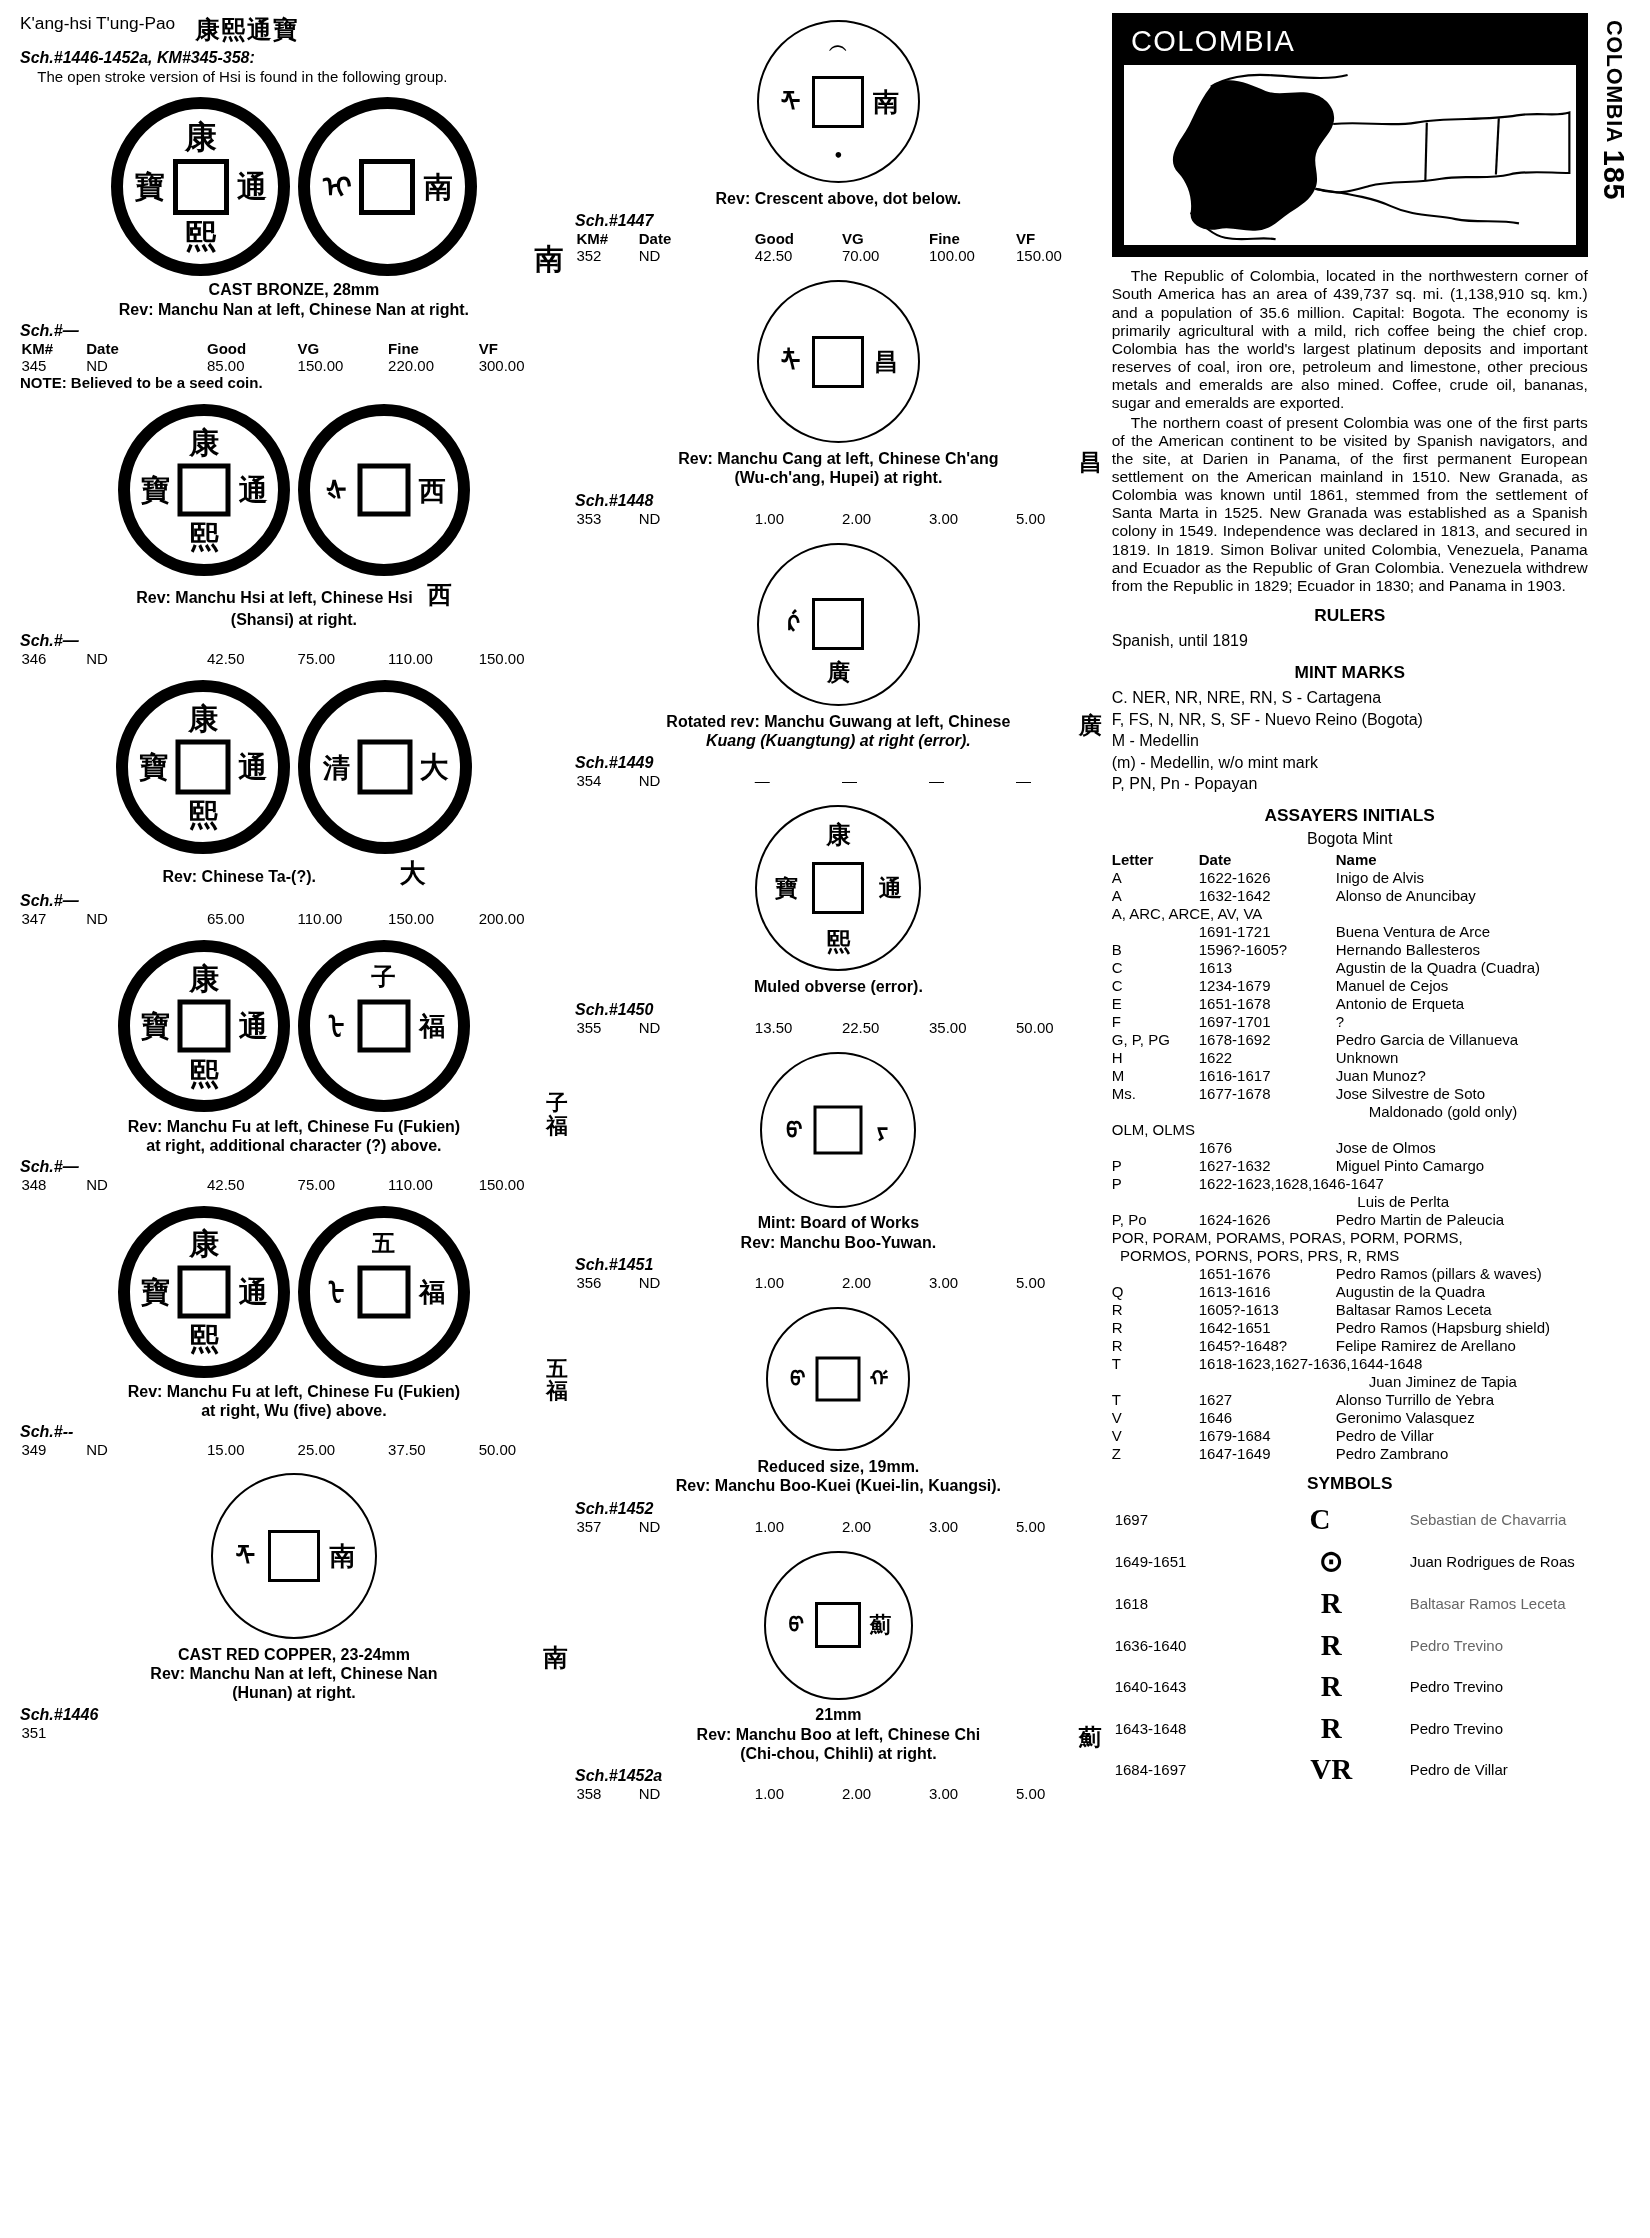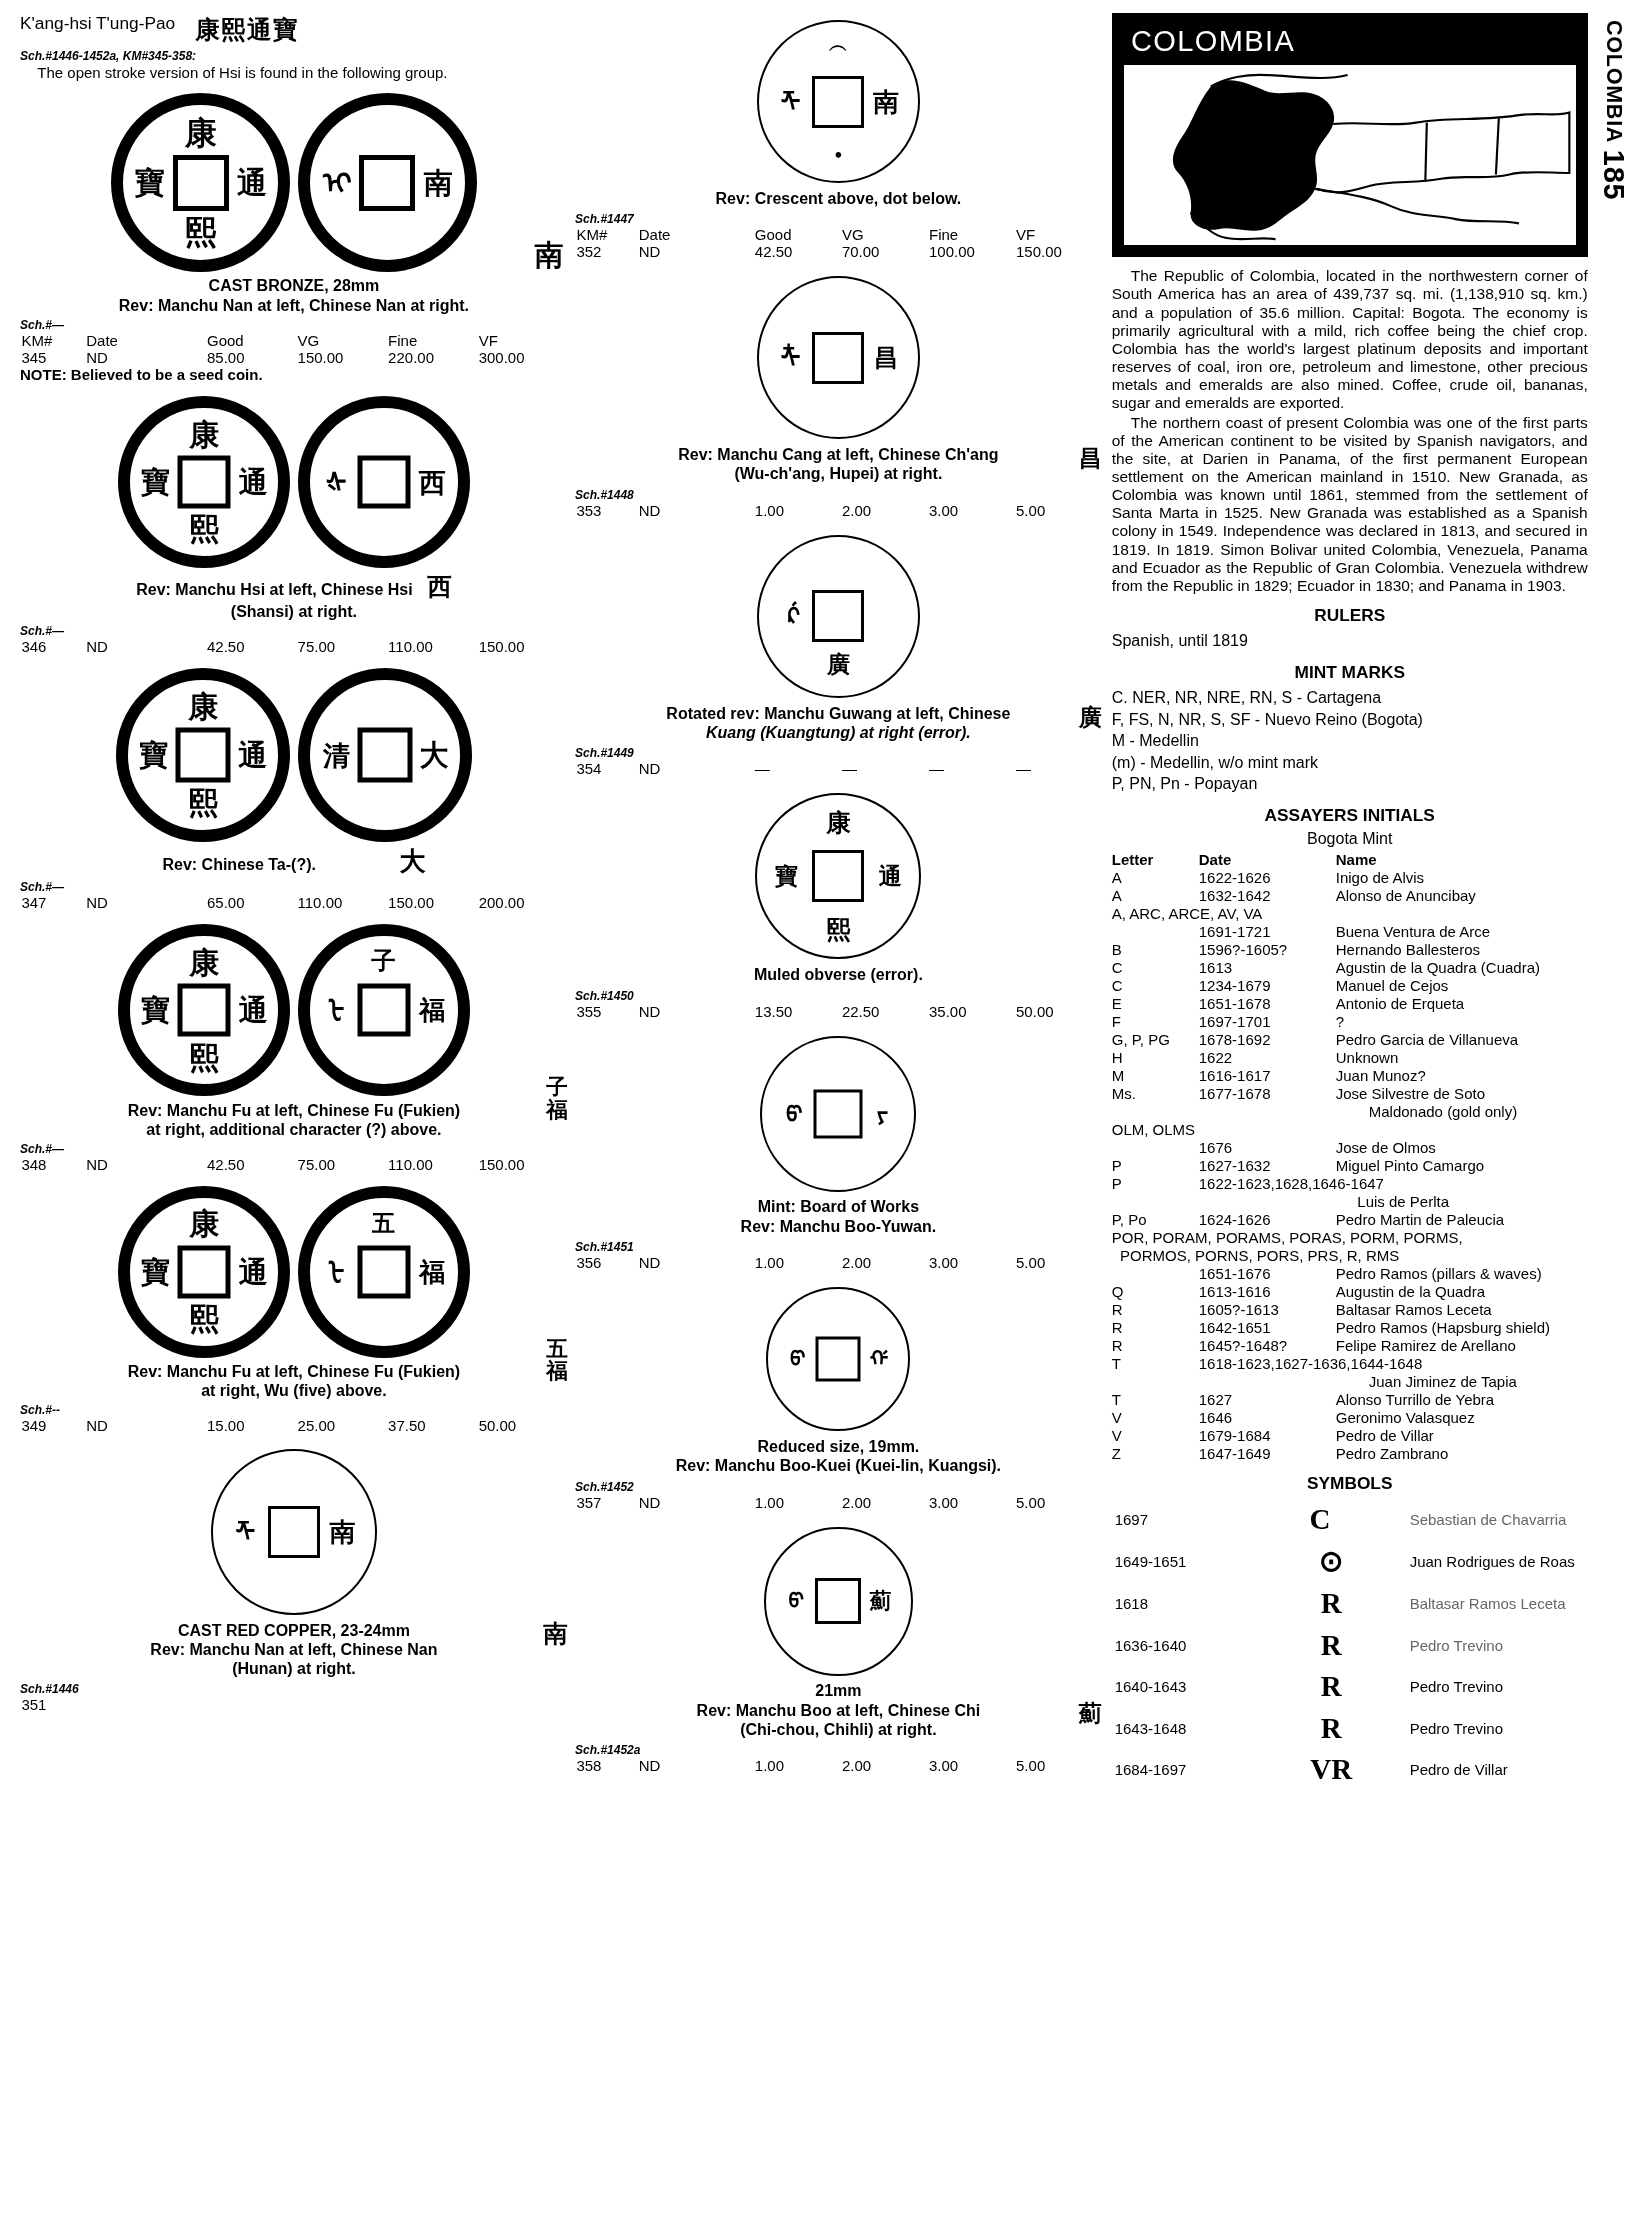--- a/index.html
+++ b/index.html
@@ -22,29 +22,29 @@
   }
   
   .col { position: relative; }
   .col1 { width: 548px; }
   .col2 { width: 534px; padding-left: 7.2px; }
   .col3 { width: 534px; padding-left: 10px; }
 
   
   .hdr-cn { font-size: 24.5px; font-weight: bold; letter-spacing: 1.4px; }
   .hdr-rom { font-size: 17.3px; }
-  .sch-ital { font-style: italic; font-weight: bold; font-size: 12px; }
+  .sch-ital { font-style: italic; font-weight: bold; font-size: 16px; }
   .small-note { font-size: 15px; line-height: 1.16; }
   .caption { text-align:center; font-weight:bold; font-size:16px; line-height:1.2; }
   .ital { font-style: italic; }
 
   
   table.prices { border-collapse: collapse; font-size: 15px; width: 100%; }
   table.prices td, table.prices th { padding: 0 1.4px; text-align: left; font-weight: normal; }
-  table.prices th { font-weight: normal; }
+  table.prices th { font-weight: bold; }
   .c-km { width: 58px; }
   .c-date { width: 108px; }
   .c-num { text-align: right; width: 81px; }
 
   
   .coin-row { display: flex; justify-content: center; align-items: center; gap: 7.2px; position: relative; }
   .coin {
     border-radius: 50%;
     background: #fff;
     position: relative;

